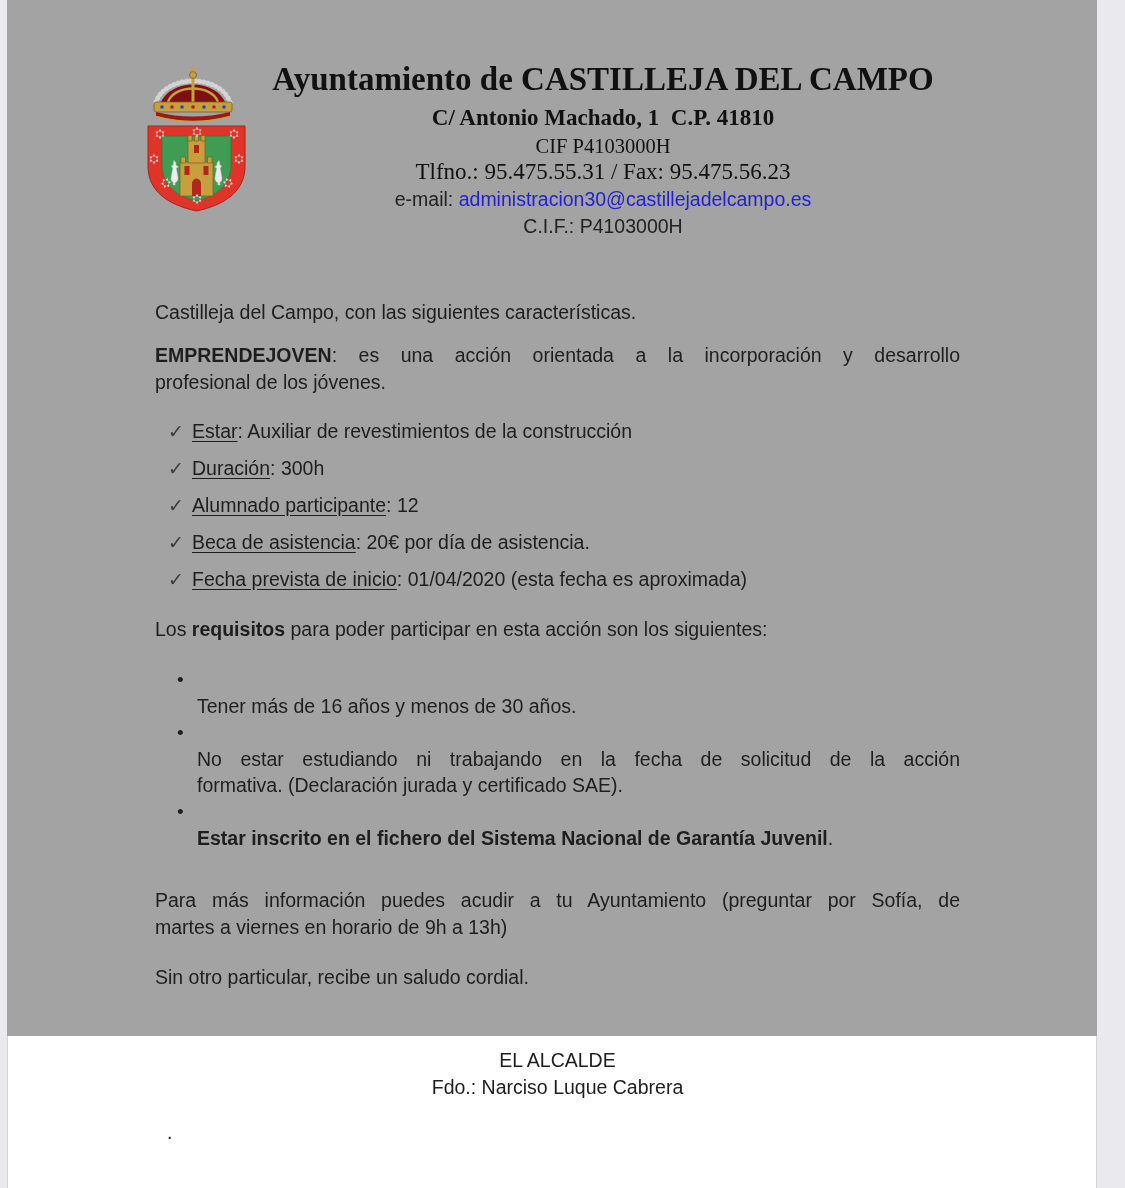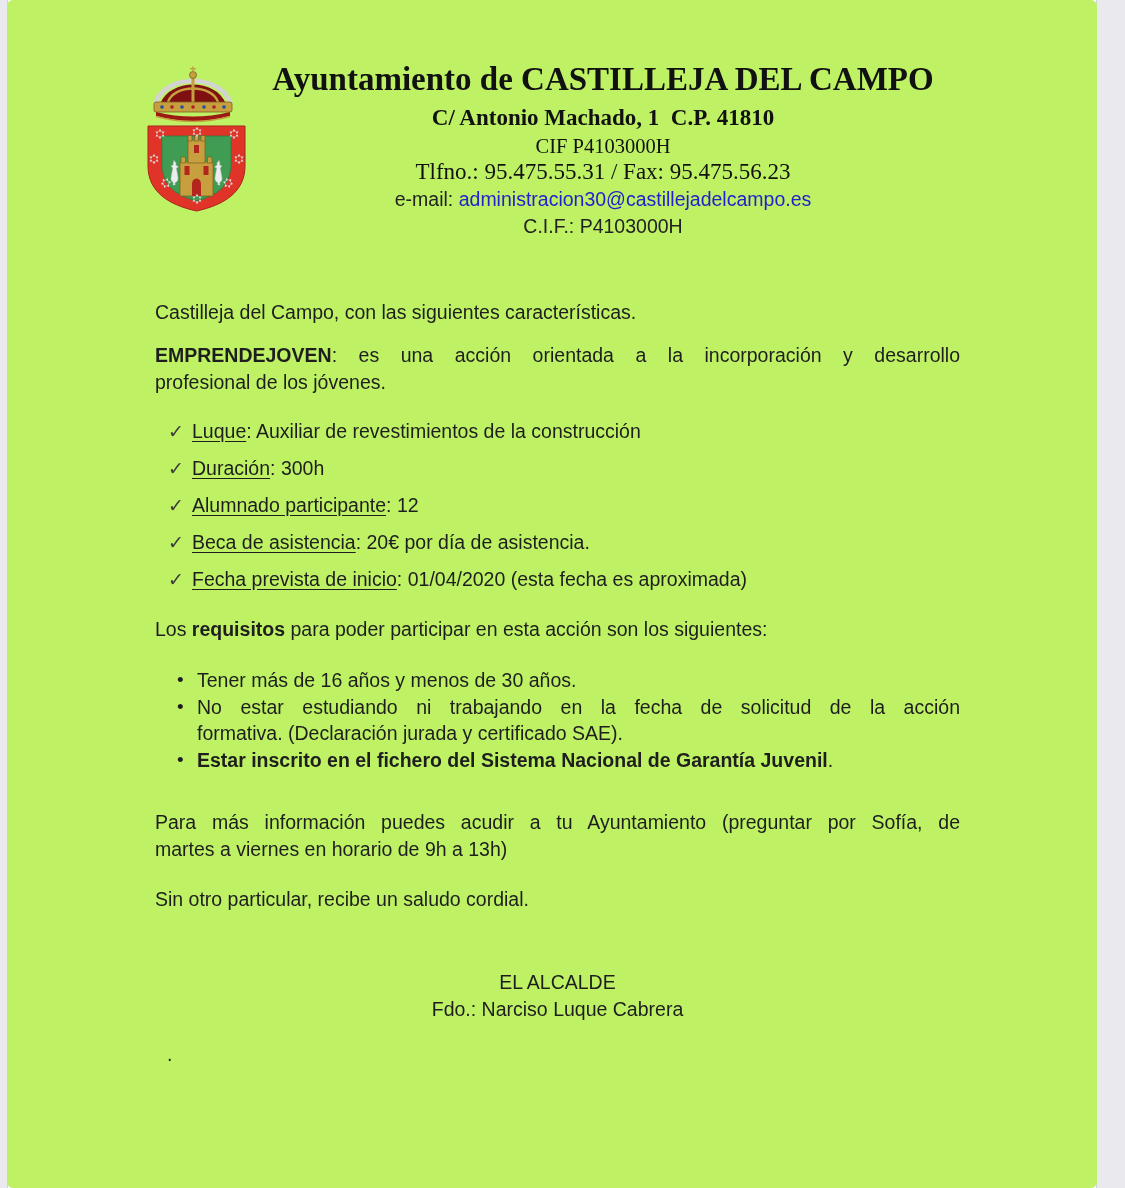--- a/index.html
+++ b/index.html
@@ -4,21 +4,21 @@
 <style>
   html,body{margin:0;padding:0;}
   body{
     width:1125px;height:1188px;position:relative;background:#ffffff;
     font-family:"Liberation Sans","DejaVu Sans",sans-serif;color:#1e1e1e;
     overflow:hidden;
   }
   .gutter{position:absolute;top:0;bottom:0;background:#e9e9ee;}
   .gutter.left{left:0;width:7px;border-right:1px solid #d2d2d8;}
   .gutter.right{right:0;width:28px;border-left:1px solid #d2d2d8;}
-  .page{position:absolute;left:7px;top:0;width:1090px;height:1188px;background:#bef264;border-radius:6px;}
+  .page{position:absolute;left:7px;top:0;width:1090px;height:1036px;background:#a3a3a3;}
   .content{padding:0 137px 0 148px;}
 
   
   .letterhead{display:flex;align-items:flex-start;margin-top:58px;}
   .crest{width:106px;height:150px;margin-left:-15px;margin-top:8px;flex:0 0 auto;}
   .head-text{flex:1 1 auto;text-align:center;}
   .serif{font-family:"Liberation Serif","DejaVu Serif",serif;color:#111;}
   .org-title{font-size:33px;font-weight:bold;line-height:42px;}
   .org-address{font-size:23px;font-weight:bold;line-height:30px;margin-top:3px;}
   .org-cif{font-size:20.5px;line-height:26px;}
@@ -36,21 +36,21 @@
 
   .checklist{margin-top:22px;}
   .check-item{padding-left:13px;display:flex;line-height:27px;margin-bottom:10px;}
   .check-mark{width:24px;flex:0 0 auto;color:#3b3b3b;font-size:19px;}
   .u{text-decoration:underline;text-underline-offset:3px;}
 
   .para-req{margin-top:23px;}
   .req-list{margin-top:24px;}
   .req-item{padding-left:22px;display:flex;line-height:26.5px;}
   .req-bullet{width:20px;flex:0 0 auto;font-size:19px;}
-  .req-body{flex:1 1 auto;}
+  .req-body{flex:1 1 auto;margin-top:26px;}
 
   .para-info{margin-top:36px;}
   .para-cheer{margin-top:16px;}
   .para-close{margin-top:23px;}
   .signature{margin-top:56px;text-align:center;line-height:27px;}
   .stray-dot{margin-top:18px;margin-left:12px;line-height:27px;}
 </style>
 </head>
 <body>
 
@@ -136,21 +136,21 @@
       </div>
 
       <div class="para-program">
         <div class="j"><span class="b">EMPRENDEJOVEN</span><span>: es una acción orientada a la incorporación y desarrollo</span></div>
         <div>profesional de los jóvenes.</div>
       </div>
 
       <div class="checklist">
         <div class="check-item">
           <span class="check-mark">✓</span>
-          <span><span class="u">Luque</span><span>: Auxiliar de revestimientos de la construcción</span></span>
+          <span><span class="u">Estar</span><span>: Auxiliar de revestimientos de la construcción</span></span>
         </div>
         <div class="check-item">
           <span class="check-mark">✓</span>
           <span><span class="u">Duración</span><span>: 300h</span></span>
         </div>
         <div class="check-item">
           <span class="check-mark">✓</span>
           <span><span class="u">Alumnado participante</span><span>: 12</span></span>
         </div>
         <div class="check-item">

